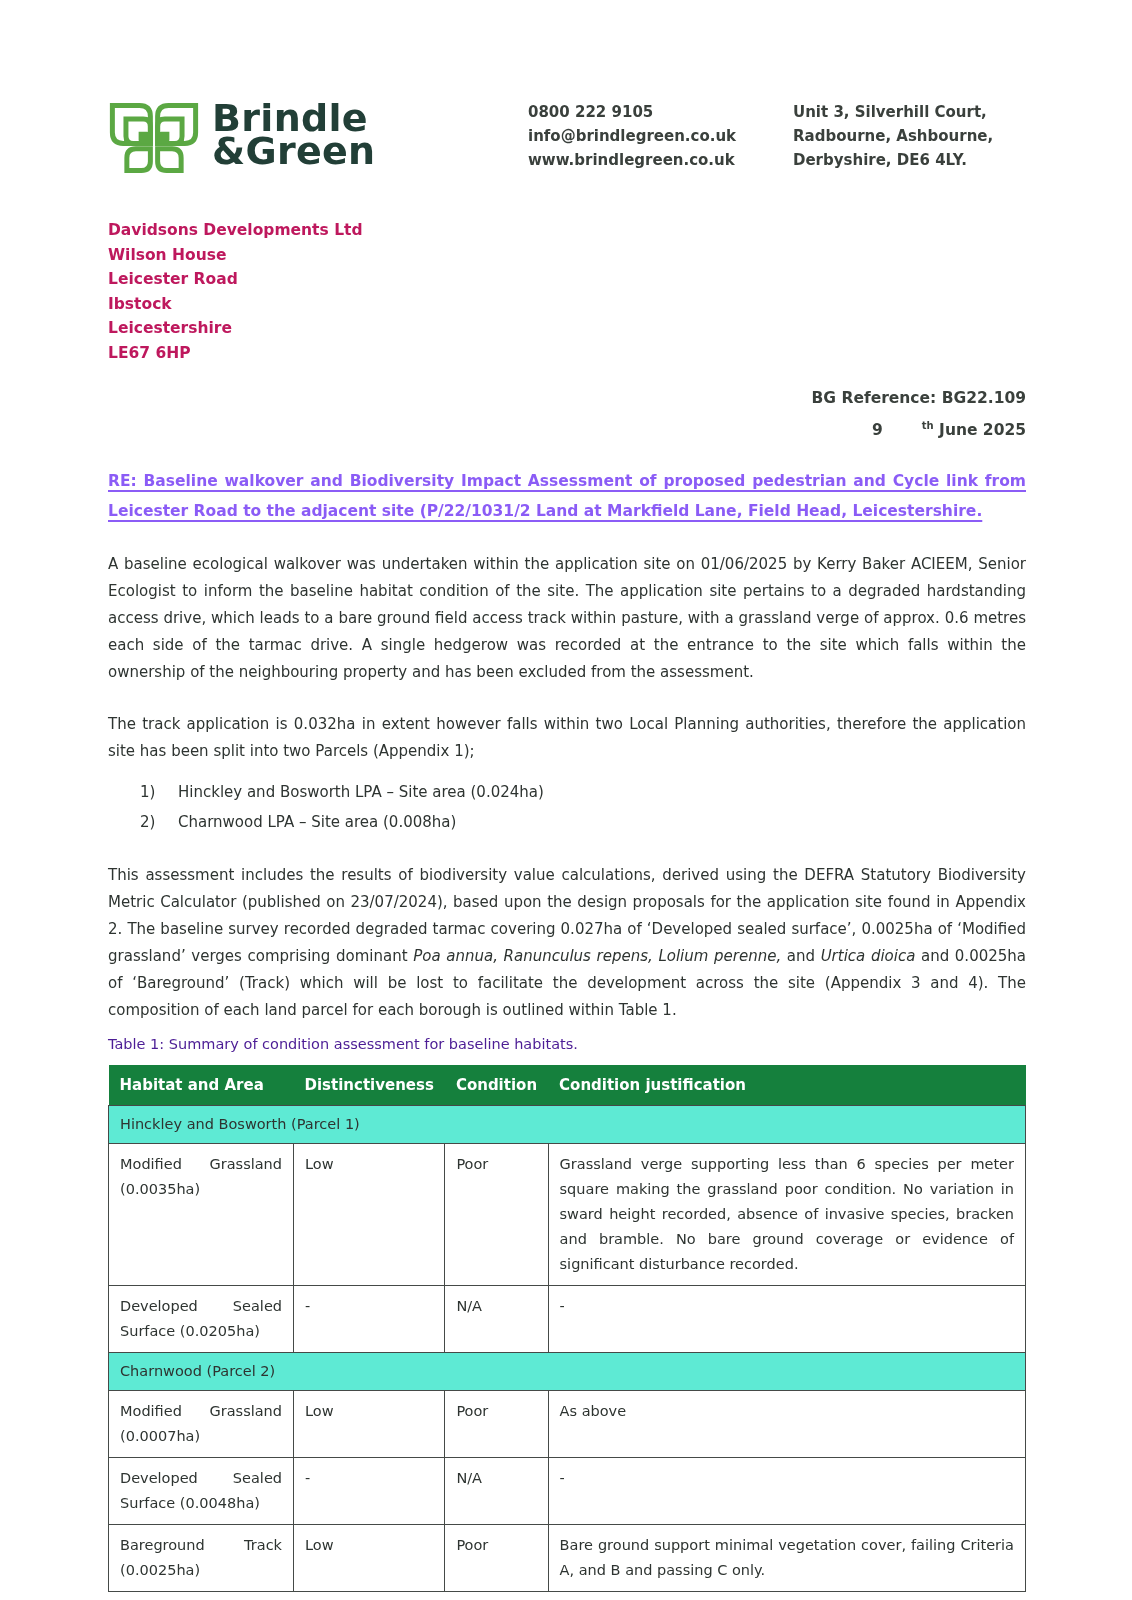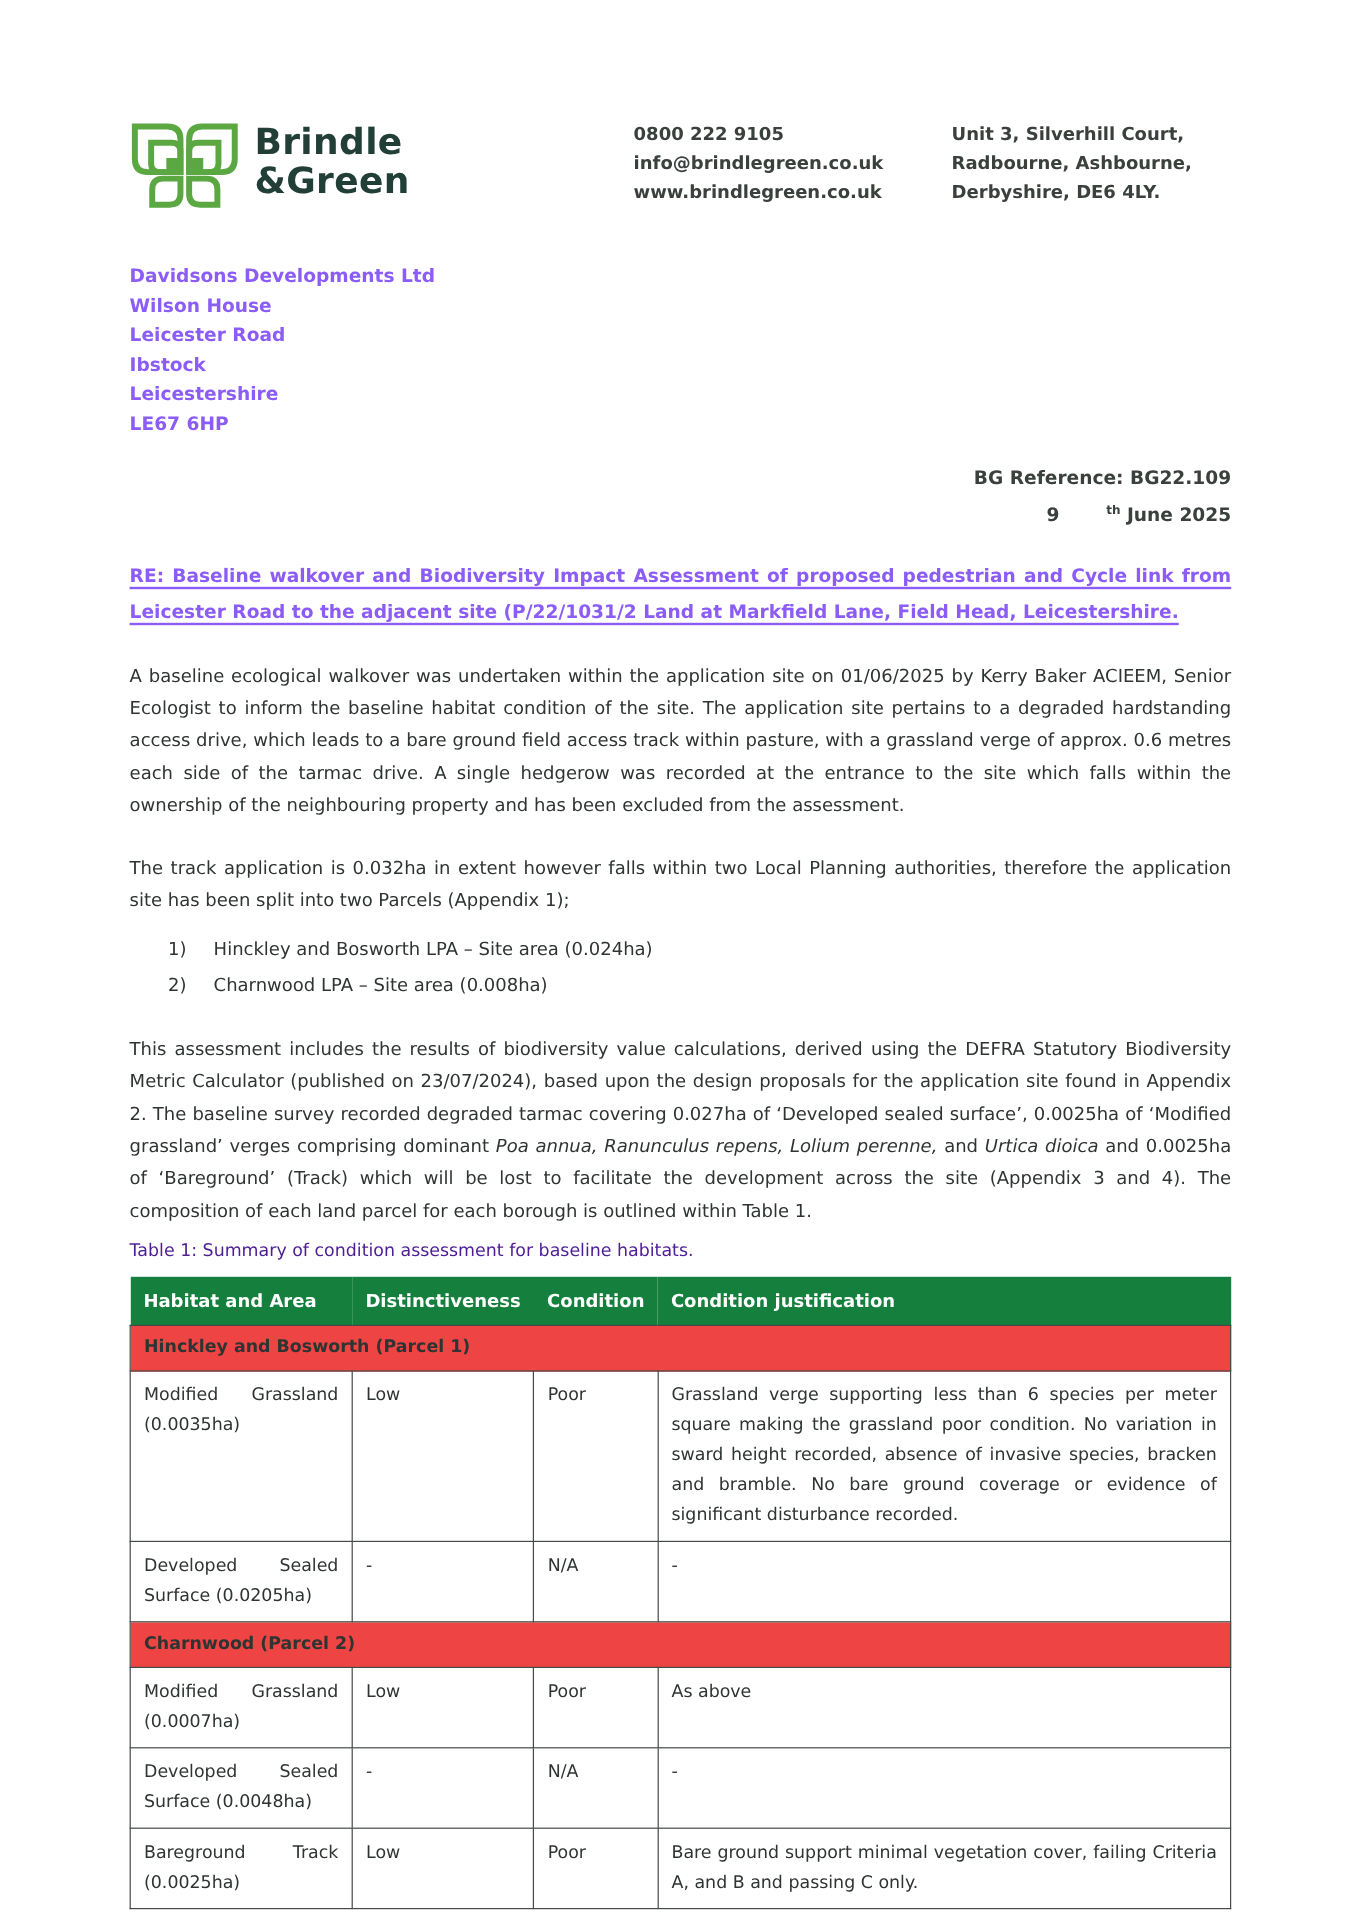--- a/index.html
+++ b/index.html
@@ -12,30 +12,30 @@
     overflow: hidden;
   }
   .page { padding: 100px 106px 0 108px; }
 
   
   .letterhead { display: flex; align-items: flex-start; }
   .logo-block { width: 420px; display: flex; align-items: flex-start; }
   .logo-mark { width: 92px; height: 76px; flex: none; }
   .brand-name {
     margin-left: 12px; margin-top: 2px;
-    font-size: 30px; font-weight: bold; line-height: 33px;
+    font-size: 38px; font-weight: bold; line-height: 33px;
     color: #223f37; letter-spacing: 0.3px;
   }
   .head-col { font-size: 15px; line-height: 24px; font-weight: 600; color: #3a403c; }
   .head-contact { width: 265px; }
   .head-address { flex: 1; }
 
   
   .recipient { margin-top: 42px; font-size: 15.5px; line-height: 24.5px; font-weight: 600; color: #33383４; }
-  .recipient div { color: #8b5cf6; }
+  .recipient div { color: #be185d; }
 
   
   .ref-block { margin-top: 20px; text-align: right; font-size: 15.5px; line-height: 27px; font-weight: 600; color: #3a403c; }
   .ref-block sup { font-size: 10px; padding-left: 39px; }
 
   
   .subject {
     margin-top: 22px;
     font-size: 15.5px; font-weight: bold; line-height: 30px;
     text-align: justify; text-decoration: underline;
@@ -64,22 +64,22 @@
     border: none;
   }
   table.assessment td {
     border: 1.5px solid #454a47;
     padding: 8px 11px;
     vertical-align: top;
     line-height: 25px;
     color: #2e3431;
   }
   table.assessment tr.section-row td {
-    background: #ef4444;
-    font-weight: bold;
+    background: #5eead4;
+    font-weight: normal;
     padding: 6px 11px;
     border-left: 1.5px solid #454a47;
     border-right: 1.5px solid #454a47;
   }
   td.cell-habitat { text-align: justify; }
   td.cell-just { text-align: justify; }
 
   
   .tagline {
     margin-top: 4px; margin-left: -4px;

